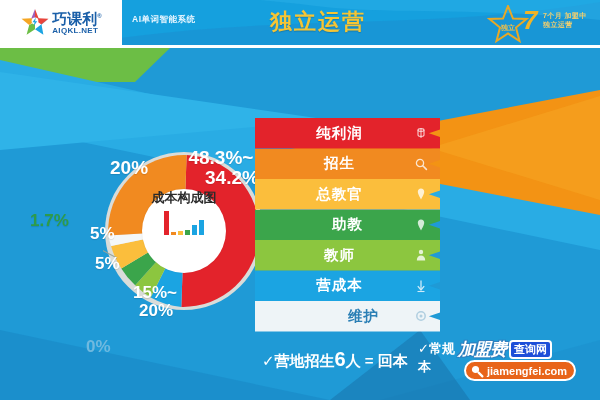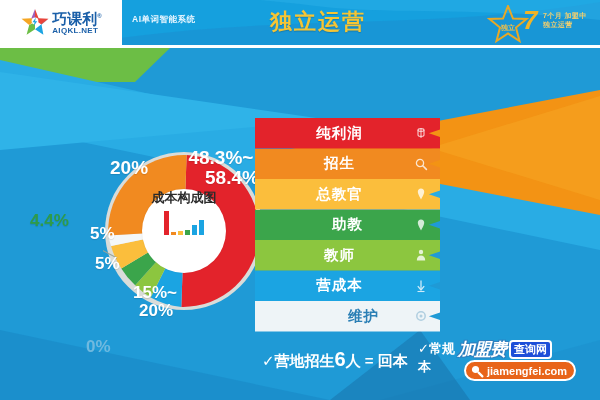--- a/index.html
+++ b/index.html
@@ -168,26 +168,26 @@
         <i style="height:4px;background:#fbbe3c;"></i>
         <i style="height:5px;background:#3ba54b;"></i>
         <i style="height:10px;background:#1ba4e2;"></i>
         <i style="height:15px;background:#1ba4e2;"></i>
       </div>
     </div>
   </div>
 
   <div class="pielabel" style="left:183px;top:148px;font-size:19px;color:#ffffff;text-align:center;">
     <span>48.3%~</span><br>
-    <span style="margin-left:22px;display:inline-block;">58.4%</span>
+    <span style="margin-left:22px;display:inline-block;">34.2%</span>
   </div>
   <div class="pielabel" style="left:110px;top:158px;font-size:19px;color:#ffffff;">20%</div>
   <div class="pielabel" style="left:90px;top:225px;font-size:17px;color:#ffffff;">5%</div>
   <div class="pielabel" style="left:95px;top:255px;font-size:17px;color:#ffffff;">5%</div>
-  <div class="pielabel" style="left:30px;top:212px;font-size:17px;color:#2e9b4a;">4.4%</div>
+  <div class="pielabel" style="left:30px;top:212px;font-size:17px;color:#2e9b4a;">1.7%</div>
   <div class="pielabel" style="left:133px;top:284px;font-size:17px;color:#ffffff;">
     <span>15%~</span><br>
     <span style="margin-left:6px;display:inline-block;">20%</span>
   </div>
   <div class="pielabel" style="left:86px;top:338px;font-size:17px;color:#6fb9df;text-shadow:none;">0%</div>
 
   <div id="legend">
 
     <div class="legend-row" style="background:#e3232b;">
       <span class="legend-label" style="color:#ffffff;">纯利润</span>

